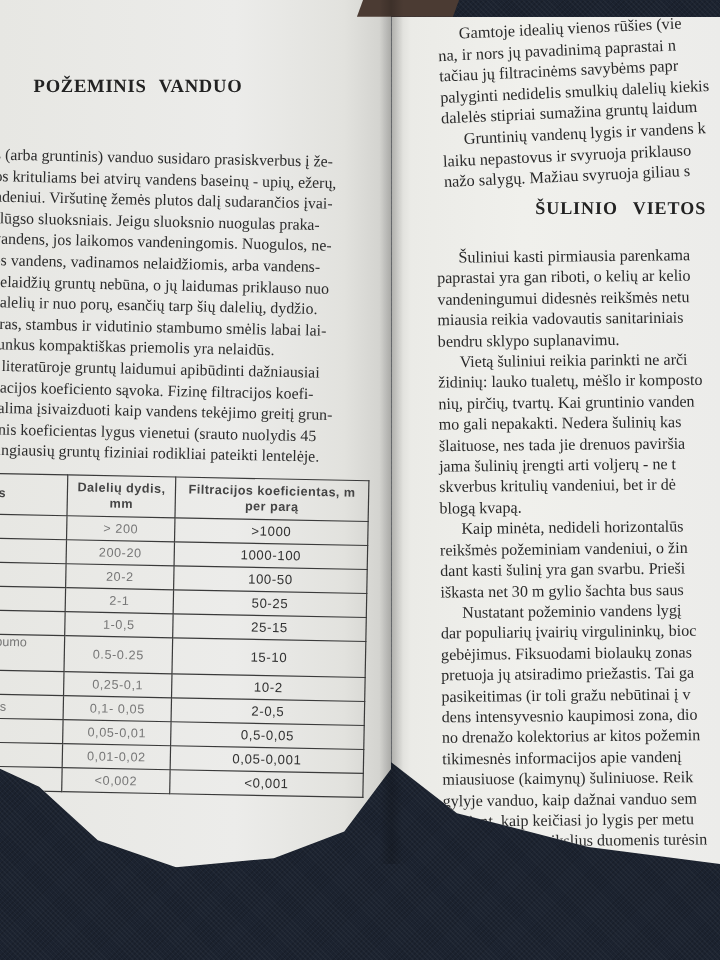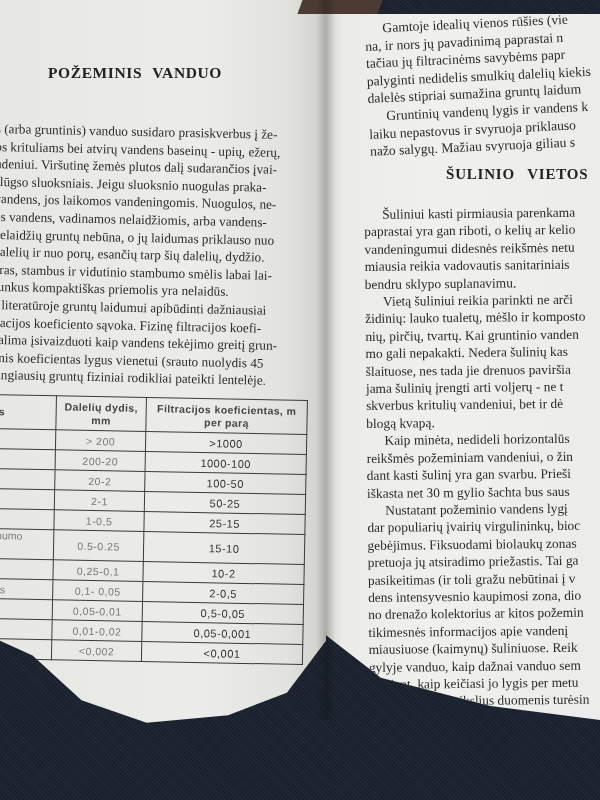--- a/index.html
+++ b/index.html
@@ -35,21 +35,21 @@
       background: linear-gradient(90deg, #d4d4d0 0%, #ebebe7 6%, #f0f0ec 40%, #ececea 100%);
       clip-path: polygon(0 0, 100% 0, 100% 100%, 60% 98%, 20% 94%, 0 88%);
       overflow: hidden;
     }
     .gutter-shadow {
       position: absolute; left: 316px; top: 0; width: 20px; height: 720px;
       background: linear-gradient(90deg, rgba(0,0,0,0) 0%, rgba(0,0,0,0.18) 50%, rgba(0,0,0,0) 100%);
       pointer-events: none;
     }
     .title-left {
-      position: absolute; left: 48px; top: 64px;
+      position: absolute; left: 28px; top: 64px;
       font-size: 15.5px; font-weight: bold; letter-spacing: 0.6px; color: #222;
       word-spacing: 6px;
     }
     .para-left {
       position: absolute; left: -4px; top: 120px; width: 315px;
       font-size: 13.2px; line-height: 17.6px; color: #2c2c2c;
       transform: rotate(1.2deg); transform-origin: left top;
       white-space: nowrap;
     }
     .para-left .line { display: block; }

